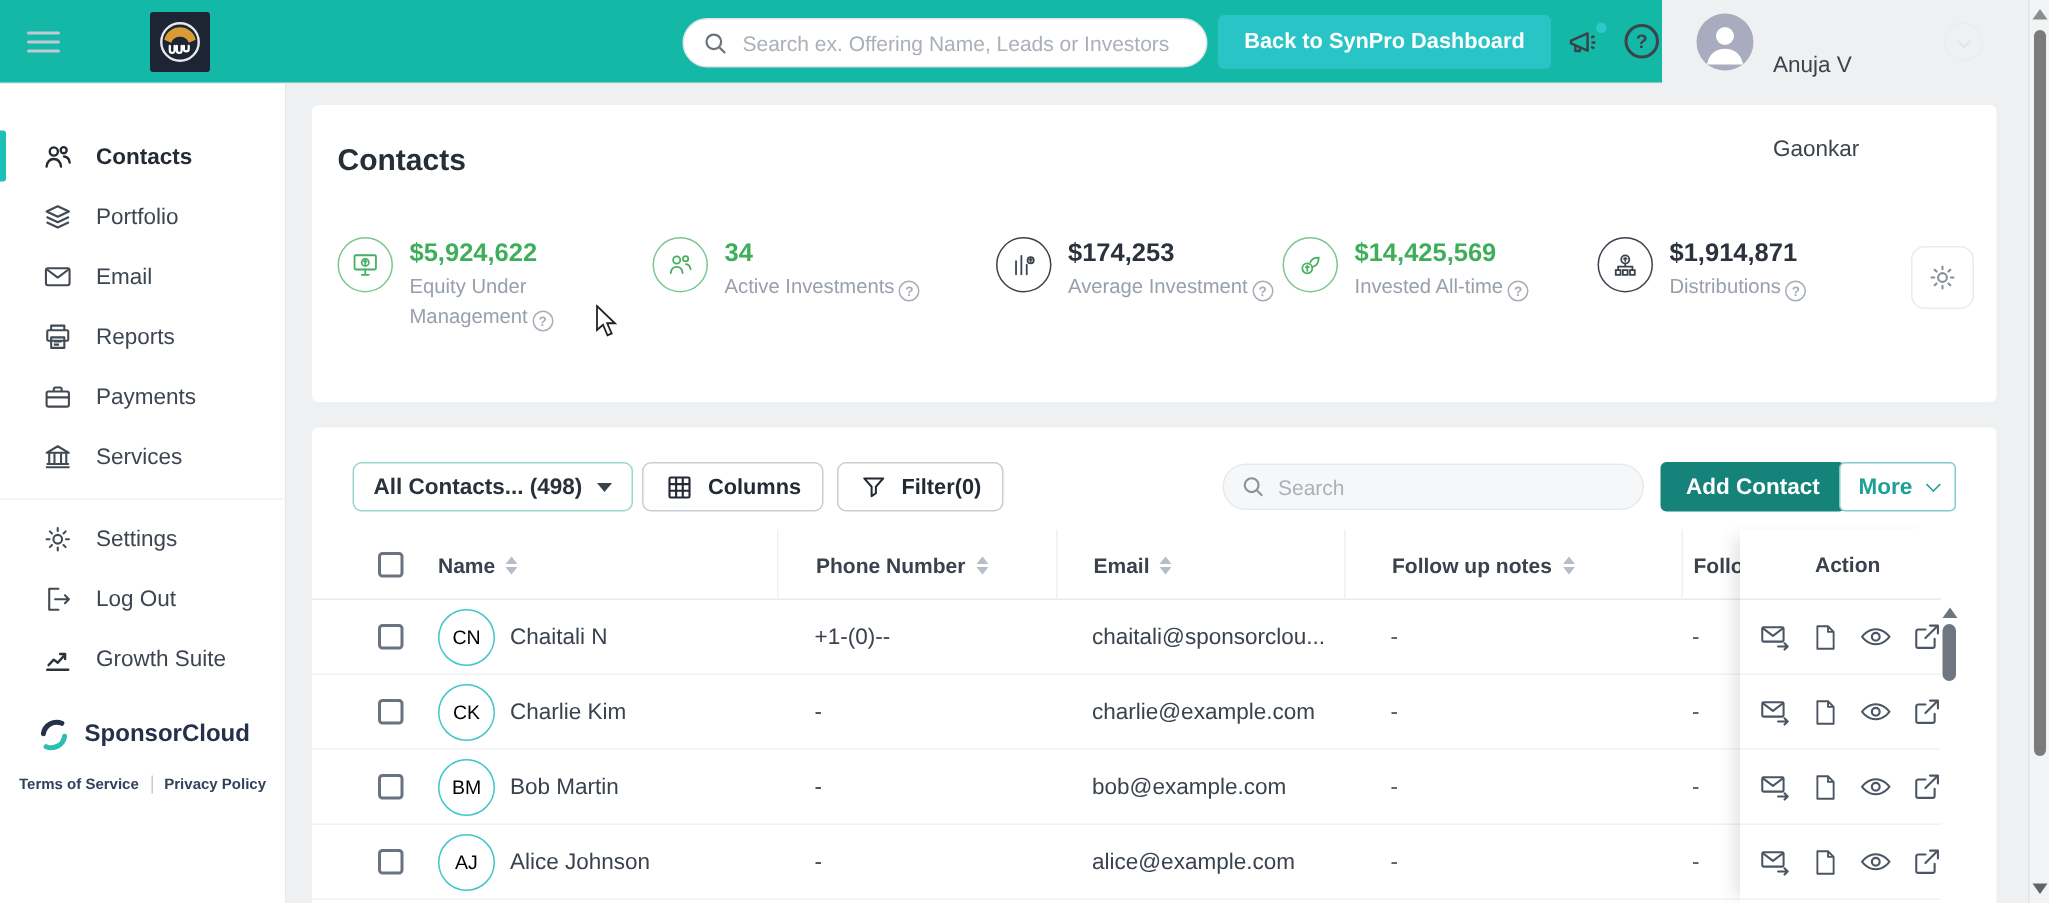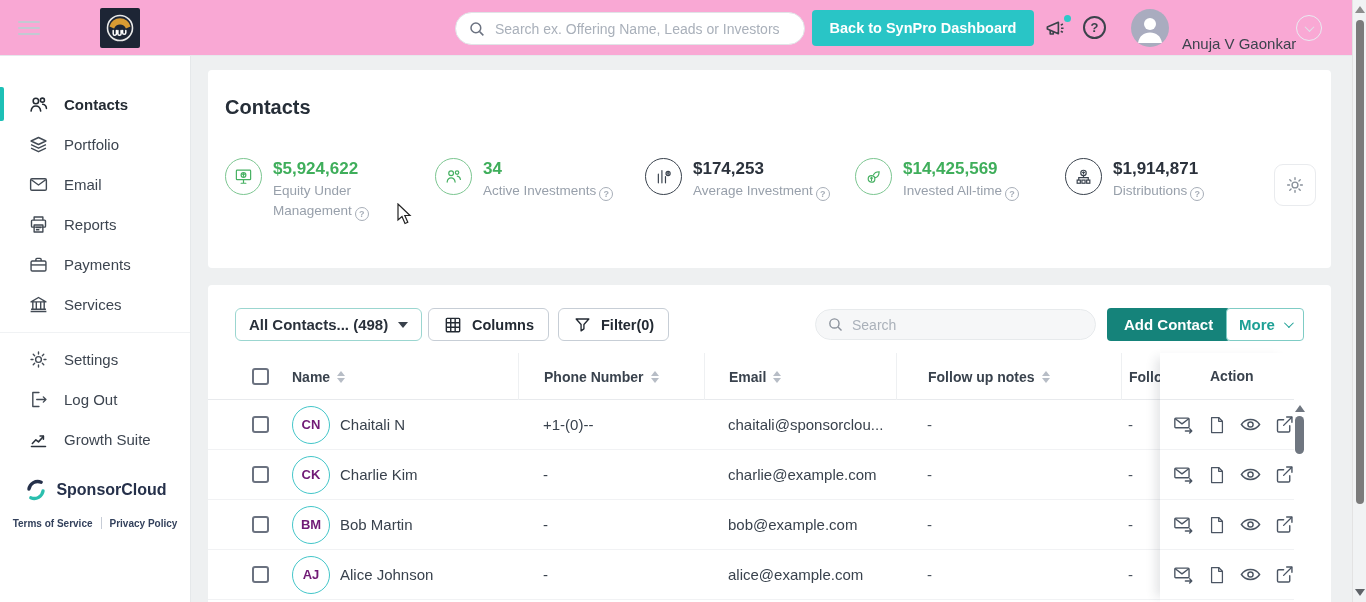--- a/index.html
+++ b/index.html
@@ -1,21 +1,21 @@
 <!DOCTYPE html>
 <html><head>
 <meta charset="utf-8">
 <style>
   * { margin:0; padding:0; box-sizing:border-box; }
   html,body { width:1366px; height:602px; overflow:hidden; }
   body { font-family:"Liberation Sans","DejaVu Sans",sans-serif; background:#eef0f1; position:relative; color:#39424d; }
   svg { display:block; }
 
   
-  .topbar { position:absolute; left:0; top:0; width:1352px; height:56px; background:#f9a8d4; border-bottom:1px solid #e6e8ec; z-index:30; }
+  .topbar { position:absolute; left:0; top:0; width:1108px; height:56px; background:#14b8a6; border-bottom:1px solid #e6e8ec; z-index:30; }
   .hamburger { position:absolute; left:18px; top:21px; width:22px; height:14px; cursor:pointer; }
   .hamburger span { display:block; height:2px; background:#c3c9d2; margin-bottom:4px; border-radius:1px; }
   .app-logo { position:absolute; left:100px; top:8px; width:40px; height:40px; background:#1d2535; border-radius:2px; display:flex; align-items:center; justify-content:center; }
   .tb-search { position:absolute; left:455px; top:12px; width:350px; height:33px; border:1px solid #e0e4e7; border-radius:17px; background:#fff; display:flex; align-items:center; padding:0 12px; gap:9px; }
   .tb-search input { border:none; outline:none; flex:1; font-size:14px; color:#39424d; font-family:inherit; background:transparent; }
   .tb-search input::placeholder { color:#a9b0ba; }
   .back-btn { position:absolute; left:812px; top:10px; width:222px; height:36px; background:#29c5c6; color:#fff; font-size:14.5px; font-weight:700; border:none; border-radius:4px; cursor:pointer; font-family:inherit; }
   .megaphone-wrap { position:absolute; left:1044px; top:17px; width:26px; height:24px; cursor:pointer; }
   .megaphone-dot { position:absolute; right:-1px; top:-2px; width:7px; height:7px; border-radius:50%; background:#2ec8c9; }
   .help-btn { position:absolute; left:1083px; top:16px; width:23px; height:23px; border:2px solid #3b434b; border-radius:50%; cursor:pointer; display:flex; align-items:center; justify-content:center; }
@@ -50,21 +50,21 @@
   .stat-icon { width:37px; height:37px; border-radius:50%; display:flex; align-items:center; justify-content:center; flex:none; }
   .stat-icon.green { border:1.4px solid #7cc691; color:#45b061; }
   .stat-icon.dark { border:1.4px solid #39424d; color:#39424d; }
   .stat .value { font-size:17px; font-weight:700; line-height:21px; }
   .stat .value.green { color:#3fae5b; }
   .stat .value.dark { color:#2b323c; }
   .stat .label { font-size:13.5px; color:#98a0ab; line-height:20px; margin-top:2px; }
   .stat .label .q { display:inline-flex; width:14px; height:14px; border:1.2px solid #a7aeb8; border-radius:50%; align-items:center; justify-content:center; vertical-align:-2px; margin-left:3px; }
   .stat .label .q::after { content:"?"; font-size:9px; color:#a7aeb8; font-weight:700; }
   .stat1 { left:17px; } .stat1 .txt { width:118px; }
-  .stat2 { left:227px; } .stat3 { left:437px; } .stat4 { left:647px; } .stat5 { left:857px; }
+  .stat2 { left:227px; } .stat3 { left:456px; } .stat4 { left:647px; } .stat5 { left:857px; }
   .stats-gear { position:absolute; left:1066px; top:6px; width:42px; height:42px; border:1px solid #e9ebee; border-radius:9px; display:flex; align-items:center; justify-content:center; cursor:pointer; color:#878f99; background:#fff; }
 
   .card-table { left:17px; top:229px; width:1123px; height:379px; overflow:hidden; }
 
   
   .tool { position:absolute; top:23px; height:33px; display:flex; align-items:center; font-family:inherit; background:#fff; cursor:pointer; }
   .btn-contacts { left:27px; border:1px solid #9bd6d0; border-radius:6px; padding:0 13px; gap:10px; font-size:15px; font-weight:700; color:#2a313b; }
   .caret-down { width:0; height:0; border-left:5px solid transparent; border-right:5px solid transparent; border-top:6px solid #39414b; }
   .btn-light { border:1px solid #c7ced6; border-radius:6px; padding:0 14px; gap:9px; font-size:14.5px; font-weight:700; color:#232a33; }
   .btn-columns { left:220px; } .btn-filter { left:350px; }
@@ -82,21 +82,21 @@
   .th.b { border-left:1px solid #eef0f2; }
   .pl8{padding-left:8px;} .pl25{padding-left:25px;} .pl24{padding-left:24px;} .pl31{padding-left:31px;} .pl7{padding-left:7px;}
   .sort { display:inline-flex; flex-direction:column; gap:2px; }
   .sort i { width:0; height:0; border-left:4px solid transparent; border-right:4px solid transparent; }
   .sort i.up { border-bottom:5px solid #b7bdc6; }
   .sort i.dn { border-top:5px solid #b7bdc6; }
   .tbody { position:absolute; left:0; top:115px; width:1086px; }
   .trow { height:50px; border-bottom:1px solid #f1f2f4; font-size:15px; color:#39424d; background:#fff; }
   .cb { width:17px; height:17px; border:2px solid #6b7280; border-radius:3px; background:#fff; cursor:pointer; }
   .name-cell { display:flex; align-items:center; gap:10px; }
-  .avatar-i { width:38px; height:38px; border-radius:50%; border:1.5px solid #43c6c9; color:#701a75; font-size:13px; font-weight:700; display:flex; align-items:center; justify-content:center; background:#fff; flex:none; }
+  .avatar-i { width:38px; height:38px; border-radius:50%; border:1.5px solid #43c6c9; color:#000000; font-size:13px; font-weight:400; display:flex; align-items:center; justify-content:center; background:#fff; flex:none; }
   .dash { color:#4a535e; }
 
   
   .action-col { position:absolute; left:952px; top:68px; width:132px; height:249px; background:#fff; box-shadow:-9px 0 10px -5px rgba(40,50,60,.13); }
   .action-head { height:47px; line-height:47px; padding-left:50px; font-size:14px; font-weight:700; color:#39424d; border-bottom:1px solid #e8eaed; }
   .action-row { height:50px; display:flex; align-items:center; gap:12px; padding-left:13px; border-bottom:1px solid #f1f2f4; color:#4b5563; }
   .action-row .ai { cursor:pointer; }
 
   
   .tscroll { position:absolute; left:1086px; top:68px; width:11px; bottom:0; }

